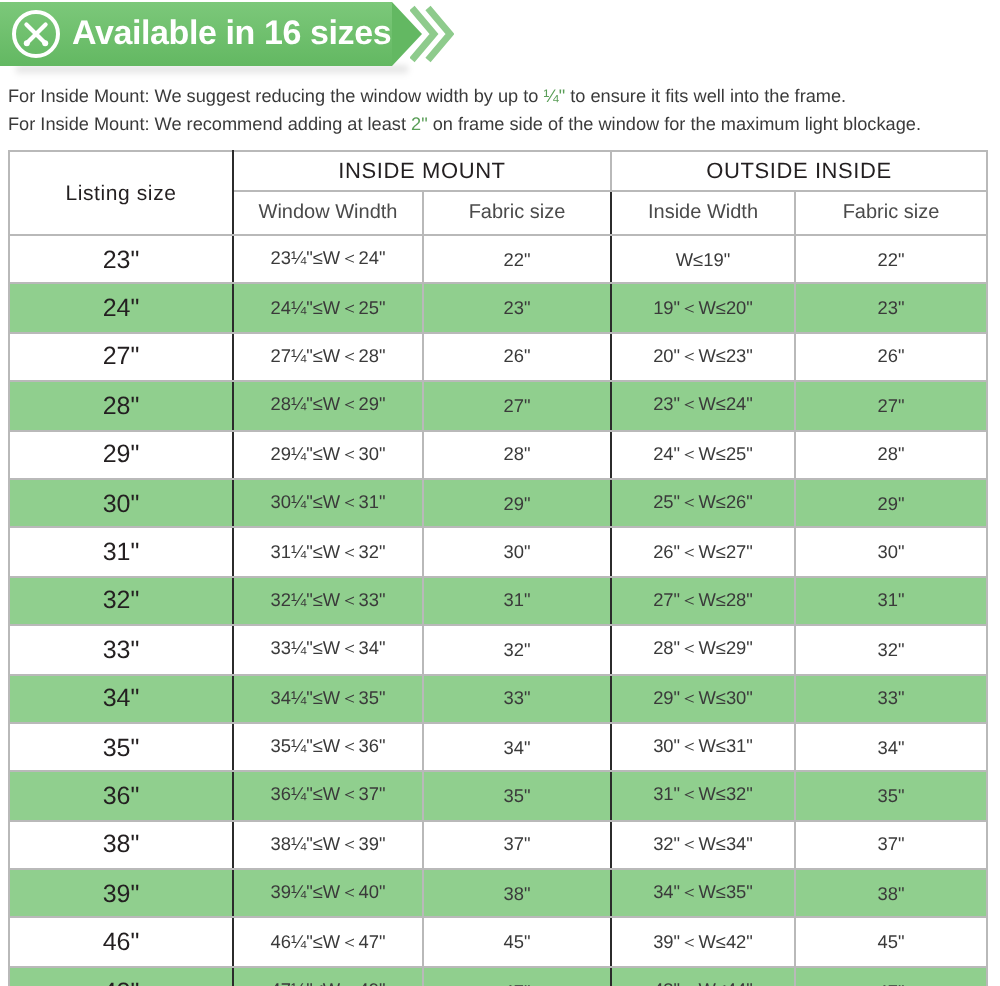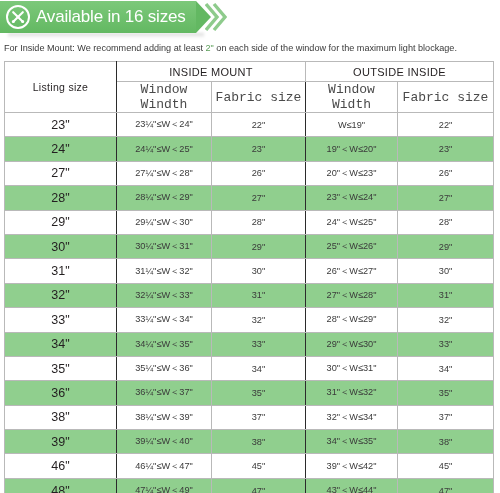--- a/index.html
+++ b/index.html
@@ -58,21 +58,21 @@
     border-radius: 50%;
     border: 2px solid #ffffff;
     display: flex;
     align-items: center;
     justify-content: center;
     margin-right: 6px;
   }
   .banner-title {
     color: #ffffff;
     font-size: 17px;
-    font-weight: normal;
+    font-weight: bold;
     letter-spacing: -0.2px;
     white-space: nowrap;
   }
   .banner-shadow {
     position: absolute;
     left: 8px;
     top: 33px;
     width: 196px;
     height: 5px;
     background: linear-gradient(180deg, rgba(0,0,0,0.16), rgba(0,0,0,0));
@@ -117,23 +117,22 @@
 
   .hdr-group {
     height: 20px;
     font-size: 11px;
     font-weight: bold;
     letter-spacing: 0.3px;
     color: #231f20;
   }
   .hdr-sub {
     height: 22px;
-    font-size: 13px;
+    font-size: 10px;
     color: #4a4a4a;
-    font-family: Liberation Mono, monospace;
   }
   .hdr-listing {
     font-size: 10.5px;
     font-weight: bold;
     color: #231f20;
   }
   tbody tr { height: 24.4px; }
   td.listing {
     font-size: 12.5px;
     font-weight: bold;
@@ -167,42 +166,43 @@
     <span class="banner-title">Available in 16 sizes</span>
   </div>
   <div class="banner-tip"></div>
   <svg class="banner-chevron" viewBox="0 0 22 32">
     <path d="M1 3 L12 16 L1 29" fill="none" stroke="#8ecb8c" stroke-width="3.4"></path>
     <path d="M9 3 L20 16 L9 29" fill="none" stroke="#8ecb8c" stroke-width="3.4"></path>
   </svg>
 </div>
 
 <div class="intro">
-  <div><span>For Inside Mount: We recommend adding at least </span><span class="accent">2"</span><span> on each side of the window for the maximum light blockage.</span></div>
+  <div><span>For Inside Mount: We suggest reducing the window width by up to </span><span class="accent">¼"</span><span> to ensure it fits well into the frame.</span></div>
+  <div><span>For Inside Mount: We recommend adding at least </span><span class="accent">2"</span><span> on frame side of the window for the maximum light blockage.</span></div>
 </div>
 
 <div class="table-wrap">
   <table class="size-table">
     <colgroup>
       <col class="c0">
         <col class="c1">
         <col class="c2">
         <col class="c3">
         <col class="c4">
     </colgroup>
     <thead>
       <tr class="hdr-group">
         <th rowspan="2" class="hdr-listing sep-right">Listing size</th>
         <th colspan="2">INSIDE MOUNT</th>
         <th colspan="2" class="sep-left">OUTSIDE INSIDE</th>
       </tr>
       <tr class="hdr-sub">
         <th>Window Windth</th>
         <th class="sep-right">Fabric size</th>
-        <th>Window Width</th>
+        <th>Inside Width</th>
         <th>Fabric size</th>
       </tr>
     </thead>
     <tbody id="table-body">
         <tr>
           <td class="listing sep-right">23"</td>
           <td class="val">23¼"≤W＜24"</td>
           <td class="val sep-right">22"</td>
           <td class="val">W≤19"</td>
           <td class="val">22"</td>

